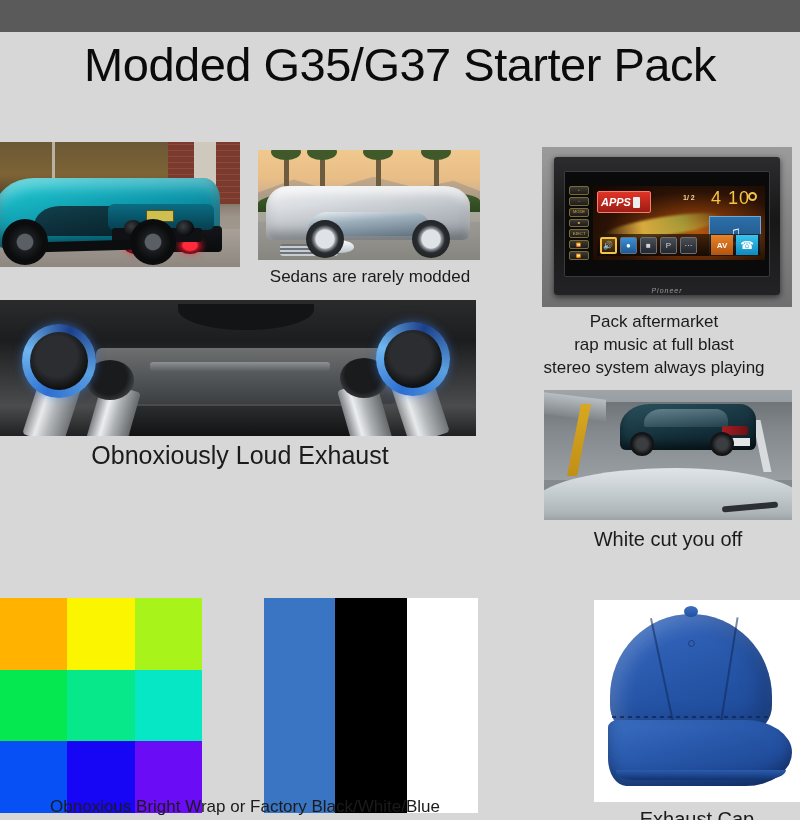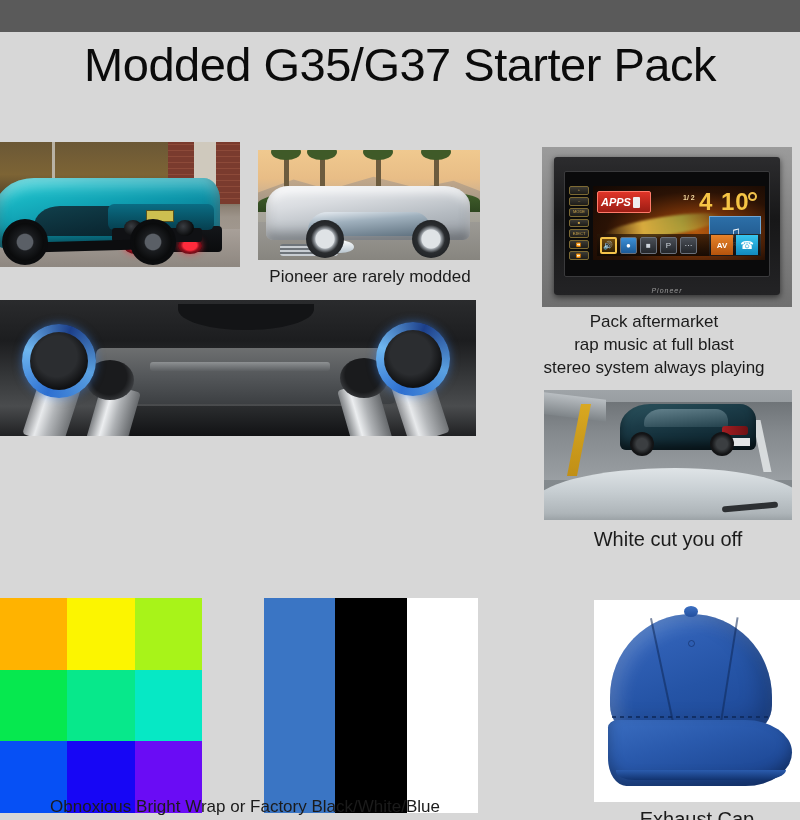--- a/index.html
+++ b/index.html
@@ -215,22 +215,22 @@
     display:flex; align-items:center; padding-left:3px;
     font-family:"Liberation Sans", sans-serif;
   }
   #stereo .apps i{
     width:7px; height:11px; background:#eee; border-radius:1px; margin-left:2px; display:inline-block;
   }
   #stereo .page{
     position:absolute; left:90px; top:8px; color:#f3d9a0; font-size:7px; font-weight:bold;
   }
   #stereo .clock{
-    position:absolute; left:106px; top:2px; color:#f5c445; font-size:24px;
-    letter-spacing:1px; font-weight:700;
+    position:absolute; left:118px; top:2px; color:#f5c445; font-size:18px;
+    letter-spacing:1px; font-weight:400;
   }
   #stereo .gear{
     position:absolute; right:8px; top:6px; width:9px; height:9px; border-radius:50%;
     border:2px solid #f0c14b;
   }
   #stereo .hdtile{
     position:absolute; right:4px; top:30px; width:52px; height:40px;
     background:linear-gradient(180deg,#2c6fa8 0%,#1b4b7c 100%);
     border:1px solid #6fa7d6;
     display:flex; flex-direction:column; align-items:center; justify-content:center;
@@ -501,21 +501,21 @@
     <div class="road"></div>
     <div class="car">
       <div class="cabin"></div>
       <div class="grille"></div>
       <div class="hl a"></div>
 
     </div>
     <div class="wheel f"></div>
     <div class="wheel r"></div>
   </div>
-  <div class="cap" style="left:240px; top:233px; width:260px;">Pioneer are rarely modded</div>
+  <div class="cap" style="left:240px; top:233px; width:260px;">Sedans are rarely modded</div>
 
   <div class="photo" id="stereo">
     <div class="dashsurround"></div>
     <div class="unitbody">
       <div class="face">
         <div class="btncol">
           <div>+</div>
           <div>–</div>
           <div>MODE</div>
           <div>■</div>
@@ -574,20 +574,21 @@
       <div class="pipe"></div>
       <div class="rim"></div>
       <div class="inner"></div>
     </div>
     <div class="bigtip t2">
       <div class="pipe"></div>
       <div class="rim"></div>
       <div class="inner"></div>
     </div>
   </div>
+  <div class="cap big" style="left:30px; top:408px; width:420px;">Obnoxiously Loud Exhaust</div>
 
 
   <div class="photo" id="dashcam">
     <div class="sky"></div>
     <div class="road"></div>
     <div class="barrier"></div>
     <div class="yline"></div>
     <div class="wline"></div>
     <div class="car">
       <div class="glass"></div>

